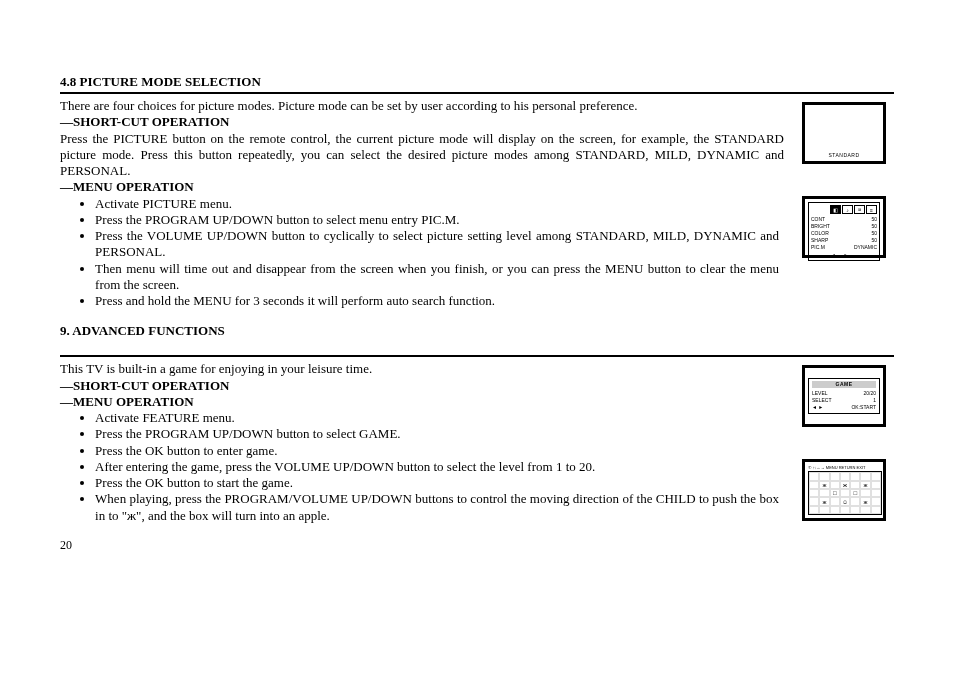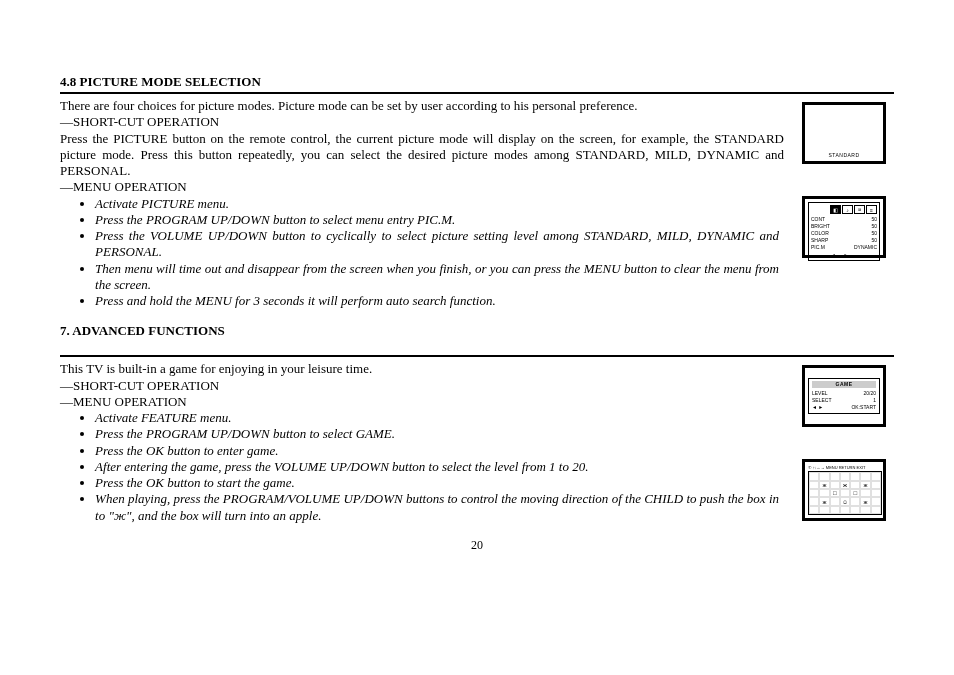--- a/index.html
+++ b/index.html
@@ -38,29 +38,28 @@
     line-height: 1.25;
   }
   .img-col {
     width: 92px;
     display: flex;
     flex-direction: column;
     gap: 32px;
     padding-top: 4px;
   }
   .sub {
-    font-weight: normal;
+    font-weight: bold;
   }
   .dash::before {
     content: "—";
   }
   ul {
     margin: 0 5px 0 0.5em;
     padding-left: 2.2em;
-    font-style: italic;
   }
   li {
     text-align: justify;
   }
   .tv-frame {
     width: 84px;
     height: 62px;
     border: 3px solid #000;
     background: #fff;
     font-family: Arial, sans-serif;
@@ -122,21 +121,20 @@
     grid-template-columns: repeat(7,1fr);
     grid-template-rows: repeat(5,1fr);
   }
   .gcell{
     border:0.5px solid #e0e0e0;
     display:flex;align-items:center;justify-content:center;
     font-size:6px;
   }
   .game-top{font-size:4px; margin-bottom:1px;}
   .pagenum {
-    text-align: center;
     font-size: 12px;
     padding-top: 14px;
   }
   .spacer-h { height: 14px; }
 </style>
 </head>
 <body>
 
 <div class="page">
 
@@ -194,21 +192,21 @@
               <span>◄ — ►</span>
               <span>—</span>
             </div>
         </div>
       </div>
     </div>
   </div>
 
   <div class="spacer-h"></div>
 
-  <h2 class="heading">7.   ADVANCED FUNCTIONS</h2>
+  <h2 class="heading">9.   ADVANCED FUNCTIONS</h2>
   <div class="spacer-h"></div>
   <hr class="hr">
 
   <div class="two-col">
     <div class="text-col">
       <div>This TV is built-in a game for enjoying in your leisure time.</div>
       <div><span class="sub dash">SHORT-CUT OPERATION</span></div>
       <div><span class="sub dash">MENU OPERATION</span></div>
       <ul>
         <li>Activate FEATURE menu.</li>

